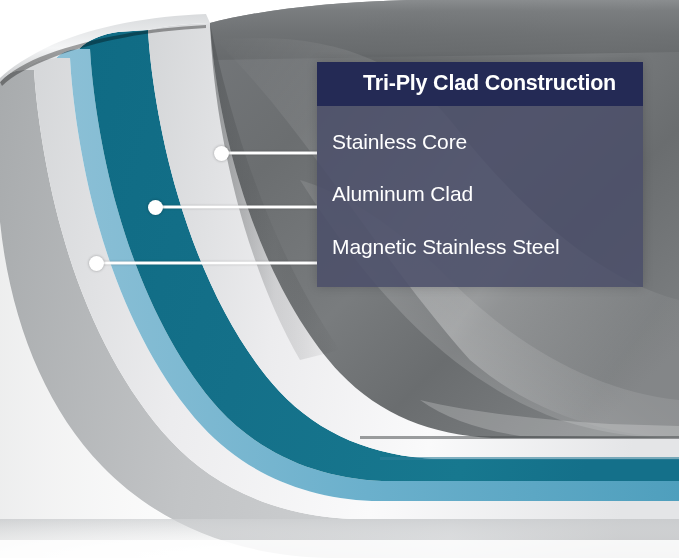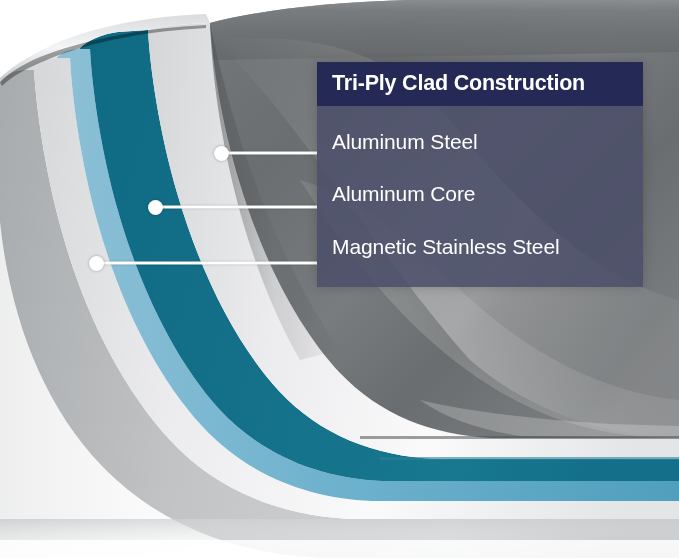--- a/index.html
+++ b/index.html
@@ -66,20 +66,21 @@
     background: #242a55;
     padding: 9px 15px 10px 15px;
   }
   #panel-title {
     color: #ffffff;
     font-size: 21.5px;
     font-weight: bold;
     letter-spacing: -0.2px;
     line-height: 1.15;
     white-space: nowrap;
+    margin-left: 31px;
   }
   #panel-body {
     padding: 22px 15px 26px 15px;
   }
   .layer-item {
     color: #ffffff;
     font-size: 21px;
     line-height: 1.32;
     letter-spacing: -0.1px;
     margin: 0 0 25px 0;
@@ -286,25 +287,25 @@
     <div class="callout-dot"></div>
   </div>
 
   <div id="info-panel">
     <div id="panel-header">
       <div id="panel-title">Tri-Ply Clad Construction</div>
     </div>
     <div id="panel-body">
 
       <div class="layer-item">
-        <span>Aluminum Steel</span>
+        <span>Stainless Core</span>
       </div>
 
       <div class="layer-item">
-        <span>Aluminum Core</span>
+        <span>Aluminum Clad</span>
       </div>
 
       <div class="layer-item">
         <span>Magnetic Stainless Steel</span>
       </div>
 
     </div>
   </div>
 
 </div>

